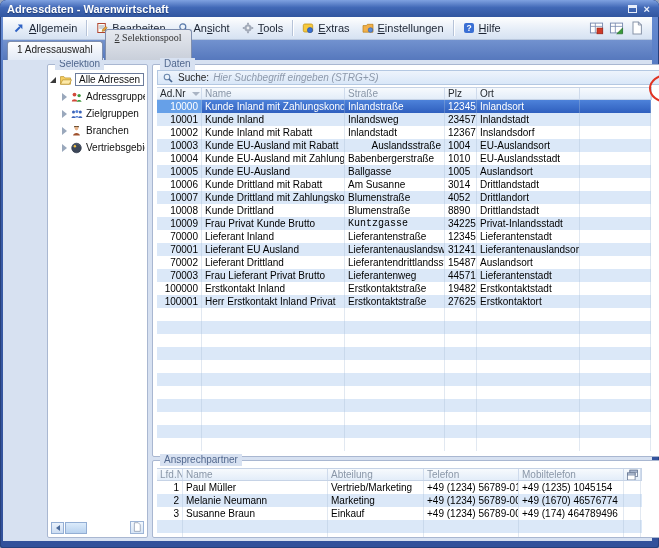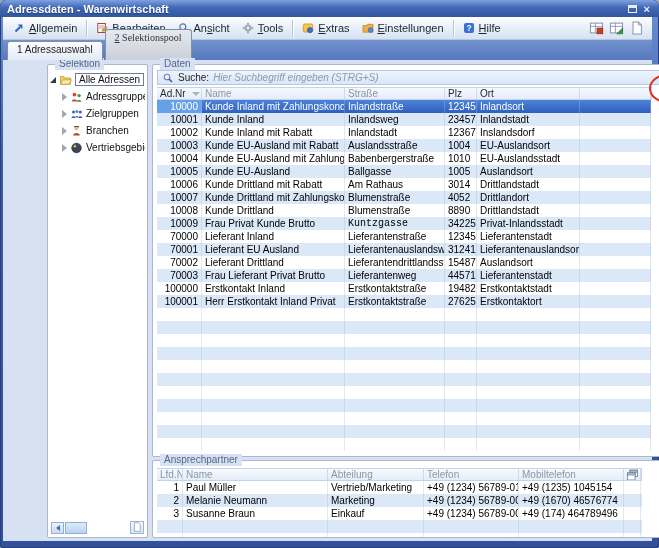--- a/index.html
+++ b/index.html
@@ -356,21 +356,21 @@
               <span class="gr-cell num" style="width: 45px;">10002</span>
               <span class="gr-cell" style="width: 143px;">Kunde Inland mit Rabatt</span>
               <span class="gr-cell" style="width: 100px;">Inlandstadt</span>
               <span class="gr-cell" style="width: 32px;">12367</span>
               <span class="gr-cell" style="width: 103px;">Inslandsdorf</span>
               <span class="gr-cell" style="width: 71px;"></span>
             </div>
             <div class="grid-row stripe">
               <span class="gr-cell num" style="width: 45px;">10003</span>
               <span class="gr-cell" style="width: 143px;">Kunde EU-Ausland mit Rabatt</span>
-              <span class="gr-cell" style="width: 100px;">Auslandsstraße</span>
+              <span class="gr-cell" style="width: 100px; text-align: right;">Auslandsstraße</span>
               <span class="gr-cell" style="width: 32px;">1004</span>
               <span class="gr-cell" style="width: 103px;">EU-Auslandsort</span>
               <span class="gr-cell" style="width: 71px;"></span>
             </div>
             <div class="grid-row">
               <span class="gr-cell num" style="width: 45px;">10004</span>
               <span class="gr-cell" style="width: 143px;">Kunde EU-Ausland mit Zahlungskondtionen</span>
               <span class="gr-cell" style="width: 100px;">Babenbergerstraße</span>
               <span class="gr-cell" style="width: 32px;">1010</span>
               <span class="gr-cell" style="width: 103px;">EU-Auslandsstadt</span>
@@ -380,21 +380,21 @@
               <span class="gr-cell num" style="width: 45px;">10005</span>
               <span class="gr-cell" style="width: 143px;">Kunde EU-Ausland</span>
               <span class="gr-cell" style="width: 100px;">Ballgasse</span>
               <span class="gr-cell" style="width: 32px;">1005</span>
               <span class="gr-cell" style="width: 103px;">Auslandsort</span>
               <span class="gr-cell" style="width: 71px;"></span>
             </div>
             <div class="grid-row">
               <span class="gr-cell num" style="width: 45px;">10006</span>
               <span class="gr-cell" style="width: 143px;">Kunde Drittland mit Rabatt</span>
-              <span class="gr-cell" style="width: 100px;">Am Rathaus</span>
+              <span class="gr-cell" style="width: 100px;">Am Susanne</span>
               <span class="gr-cell" style="width: 32px;">3014</span>
               <span class="gr-cell" style="width: 103px;">Drittlandstadt</span>
               <span class="gr-cell" style="width: 71px;"></span>
             </div>
             <div class="grid-row stripe">
               <span class="gr-cell num" style="width: 45px;">10007</span>
               <span class="gr-cell" style="width: 143px;">Kunde Drittland mit Zahlungskonditionen</span>
               <span class="gr-cell" style="width: 100px;">Blumenstraße</span>
               <span class="gr-cell" style="width: 32px;">4052</span>
               <span class="gr-cell" style="width: 103px;">Drittlandort</span>

